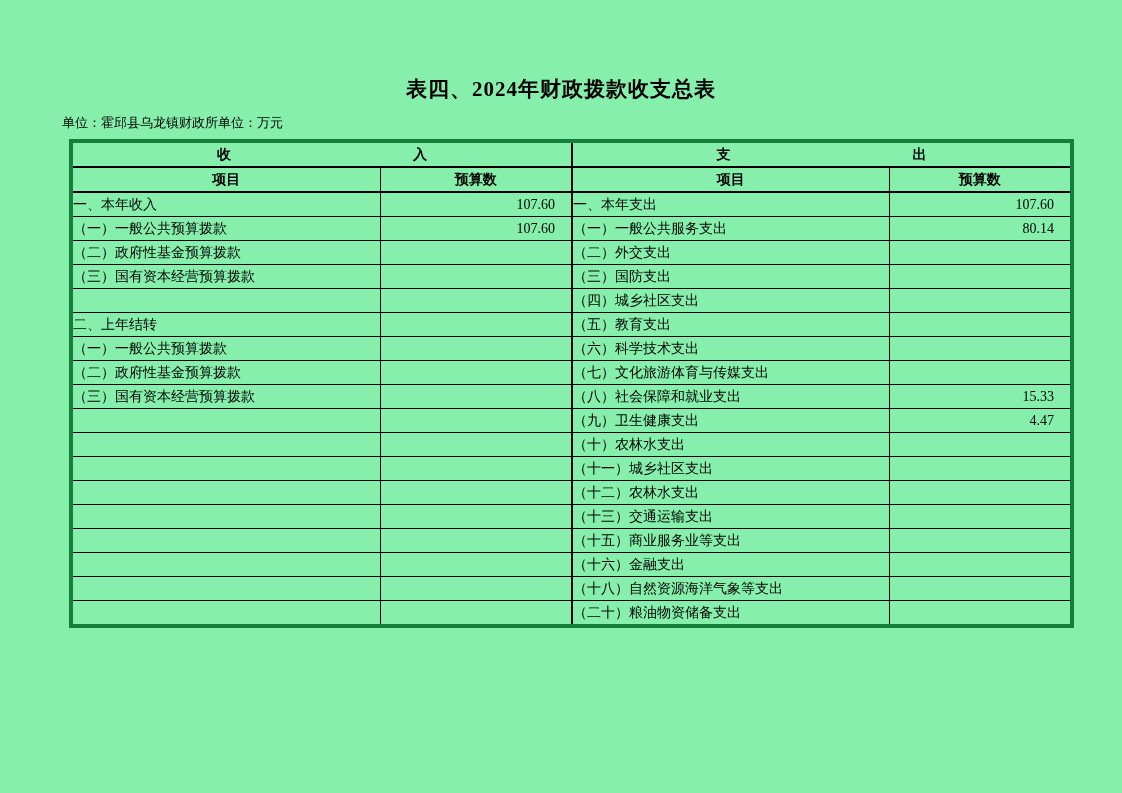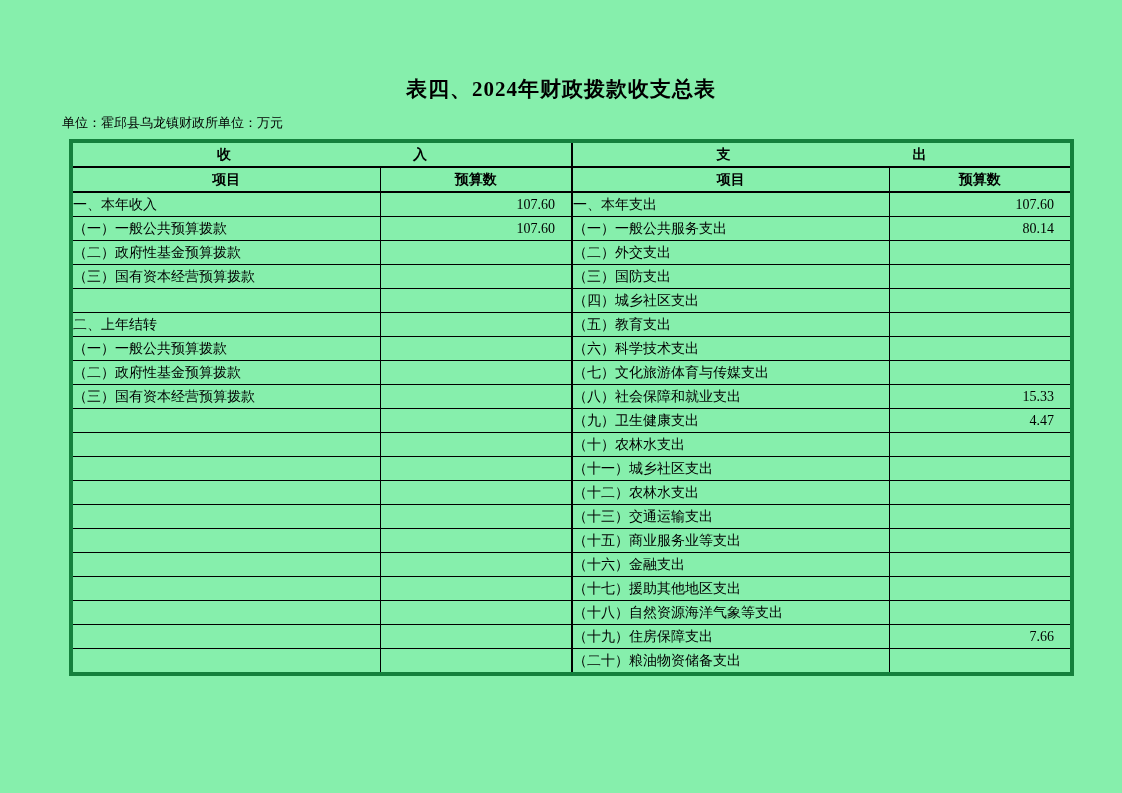--- a/index.html
+++ b/index.html
@@ -209,34 +209,22 @@
         </tr>
         <tr>
           <td class="item"></td>
           <td class="value"></td>
           <td class="item">（十六）金融支出</td>
           <td class="value"></td>
         </tr>
         <tr>
           <td class="item"></td>
           <td class="value"></td>
-          <td class="item">（十七）援助其他地区支出</td>
-          <td class="value"></td>
-        </tr>
-        <tr>
-          <td class="item"></td>
-          <td class="value"></td>
           <td class="item">（十八）自然资源海洋气象等支出</td>
           <td class="value"></td>
-        </tr>
-        <tr>
-          <td class="item"></td>
-          <td class="value"></td>
-          <td class="item">（十九）住房保障支出</td>
-          <td class="value">7.66</td>
         </tr>
         <tr>
           <td class="item"></td>
           <td class="value"></td>
           <td class="item">（二十）粮油物资储备支出</td>
           <td class="value"></td>
         </tr>
       </tbody>
   </table>
 

